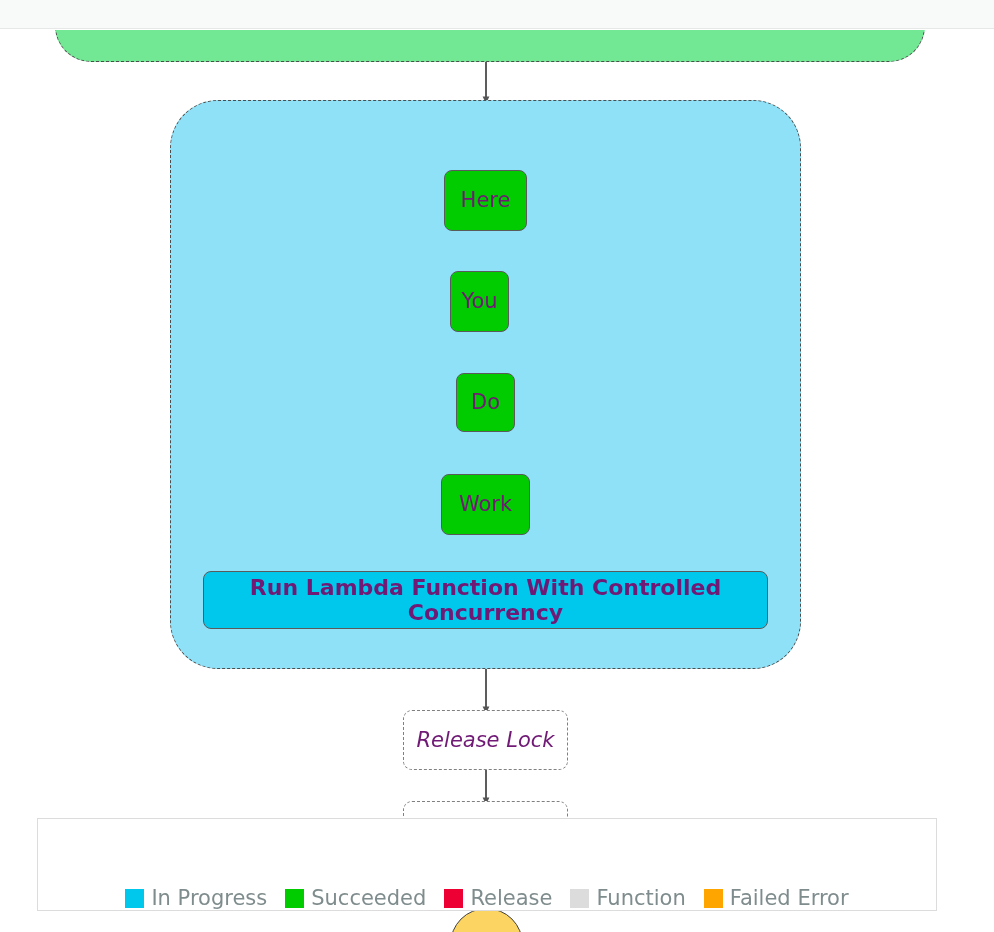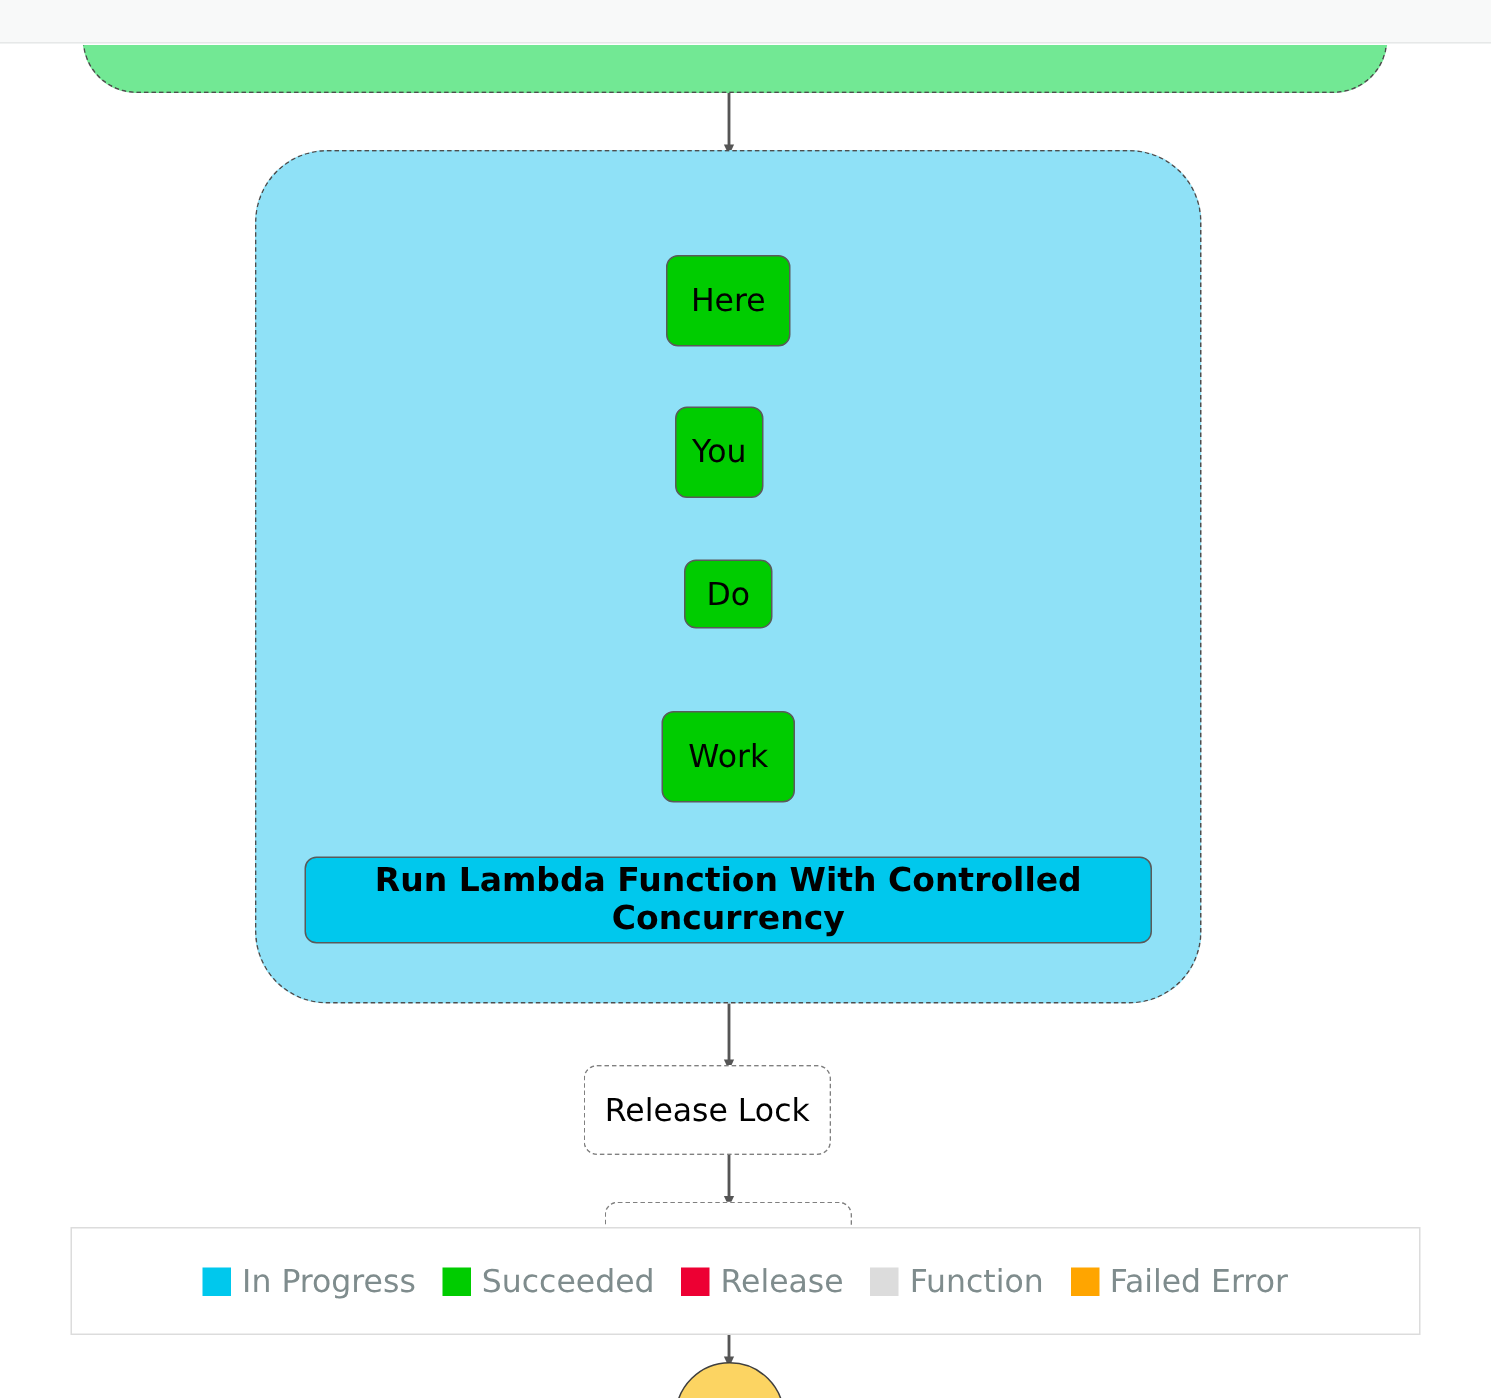--- a/index.html
+++ b/index.html
@@ -36,21 +36,21 @@
     overflow: hidden;
   }
 
   
   .node {
     position: absolute;
     box-sizing: border-box;
     display: flex;
     align-items: center;
     justify-content: center;
-    color: #000000;
+    color: #701a75;
     text-align: center;
     line-height: 1.15;
   }
 
   
   .group-node {
     border: 1.6px dashed #4d4d4d;
     border-radius: 48px;
   }
   .group-green  { background: #72e894; }
@@ -88,29 +88,28 @@
     height: 902px;
     pointer-events: none;
   }
 
   
   #legend {
     position: absolute;
     left: 37px;
     top: 788px;
     width: 900px;
-    height: 72px;
+    height: 93px;
     background: #ffffff;
     border: 1px solid #dcdcdc;
     box-sizing: border-box;
     display: flex;
-    align-items: center;
+    align-items: flex-end;
     justify-content: center;
     gap: 0px;
-    margin-left: 10px;
   }
   .legend-item {
     display: flex;
     align-items: center;
     margin: 0 9px;
   }
   .legend-swatch {
     width: 19px;
     height: 19px;
     margin-right: 7px;
@@ -153,33 +152,33 @@
   <div class="node group-node group-blue" style="left:170px; top:70px; width:631px; height:569px;"></div>
 
   <div class="node task-node fill-green label-md" style="left:444px; top:140px; width:83px; height:61px;">
     <span>Here</span>
   </div>
 
   <div class="node task-node fill-green label-md" style="left:450px; top:241px; width:59px; height:61px;">
     <span>You</span>
   </div>
 
-  <div class="node task-node fill-green label-md" style="left:456px; top:343px; width:59px; height:46px;">
+  <div class="node task-node fill-green label-md" style="left:456px; top:343px; width:59px; height:59px;">
     <span>Do</span>
   </div>
 
   <div class="node task-node fill-green label-md" style="left:441px; top:444px; width:89px; height:61px;align-items:center;">
     <span>Work</span>
   </div>
 
   <div class="node task-node fill-cyan label-lg" style="left:203px; top:541px; width:565px; height:58px;">
     <span>Run Lambda Function With Controlled Concurrency</span>
   </div>
 
-  <div class="node plain-node label-md" style="left:389px; top:680px; width:165px; height:60px;">
+  <div class="node plain-node label-md" style="left:403px; top:680px; width:165px; height:60px;font-style:italic;">
     <span>Release Lock</span>
   </div>
 
   <div class="node plain-node label-md" style="left:403px; top:771px; width:165px; height:60px;">
     <span></span>
   </div>
 
   <div class="node terminal-node label-lg" style="left:450px; top:878px; width:73px; height:73px;">
     <span>End</span>
   </div>

